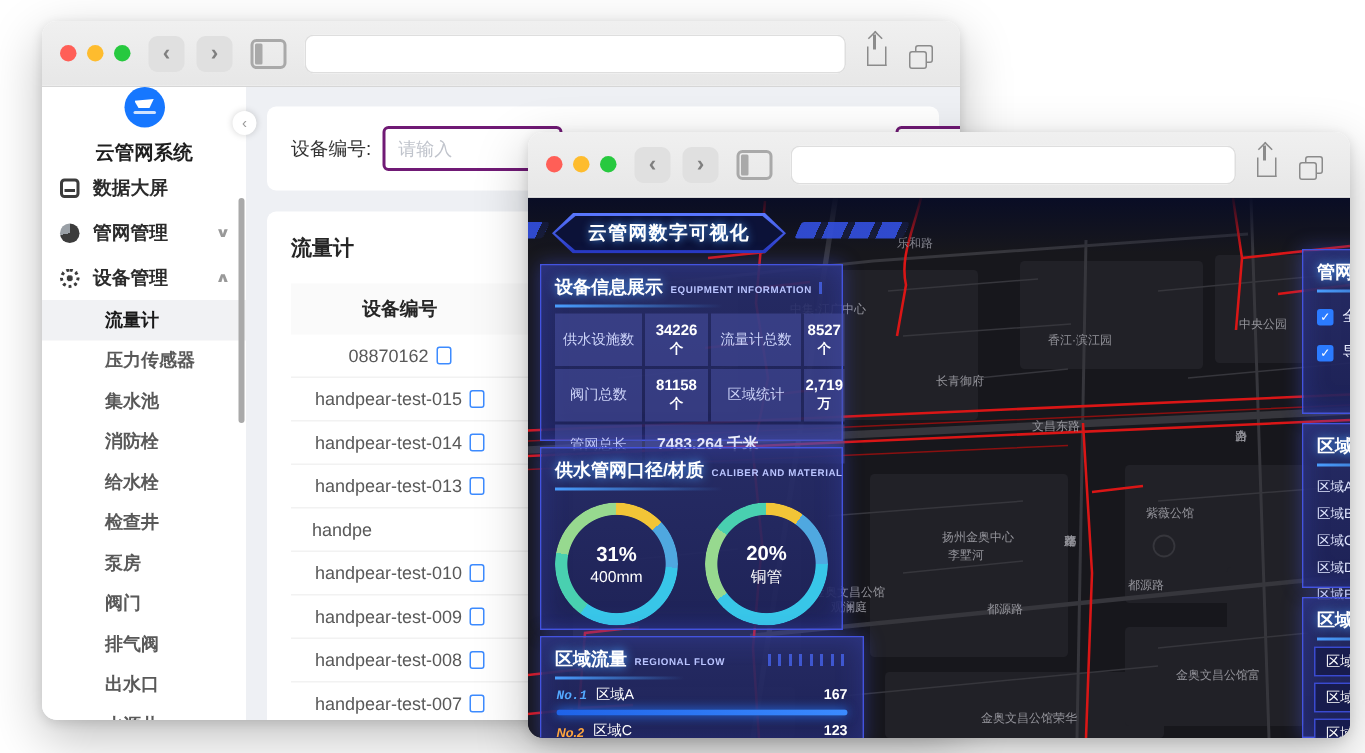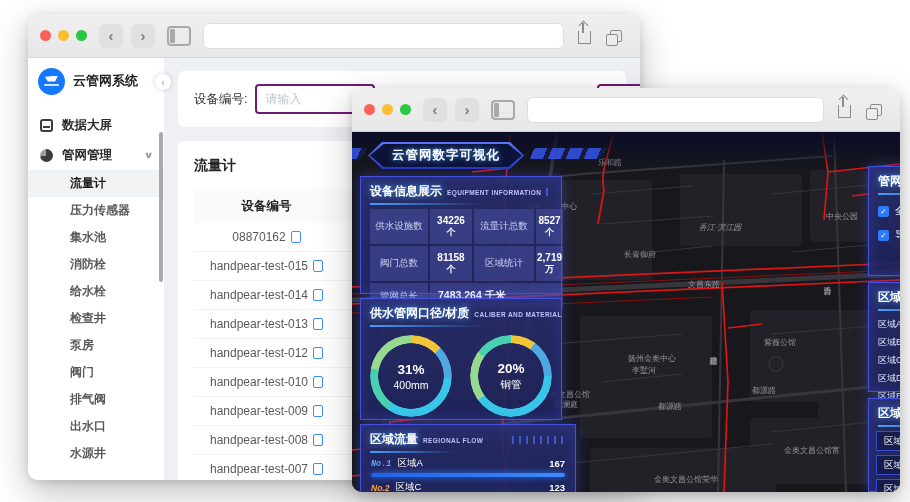--- a/index.html
+++ b/index.html
@@ -21,21 +21,21 @@
   .shareglyph::before{content:"";position:absolute;left:3.6px;top:-8px;width:1.6px;height:10px;background:#8b8b8b;}
   .shareglyph::after{content:"";position:absolute;left:1.4px;top:-9px;width:6px;height:6px;
     border-top:1.6px solid #8b8b8b;border-left:1.6px solid #8b8b8b;transform:rotate(45deg);}
   .copyglyph{width:10px;height:10px;border:1.6px solid #8b8b8b;border-radius:2px;position:relative;background:#ececec;}
   .copyglyph::before{content:"";position:absolute;left:-5px;top:3px;width:10px;height:10px;
     border:1.6px solid #8b8b8b;border-radius:2px;background:#ececec;}
   
   #backwin{left:28px;top:14px;width:612px;height:466px;z-index:1;}
   .backbody{height:422px;display:flex;background:#eef0f4;border-radius:0 0 10px 10px;overflow:hidden;}
   .sidebar{width:136px;background:#fff;position:relative;flex:none;}
-  .sb-head{height:46px;display:flex;align-items:center;padding:0 10px;gap:8px;}
+  .sb-head{height:46px;display:flex;align-items:center;padding:0 10px;gap:8px;flex-direction:column;}
   .logo{width:27px;height:27px;border-radius:50%;background:#1677ff;position:relative;flex:none;}
   .logo::before{content:"";position:absolute;left:7px;top:8px;width:13px;height:6px;background:#fff;
     clip-path:polygon(0 20%,100% 0,78% 100%,22% 100%);}
   .logo::after{content:"";position:absolute;left:6px;top:16px;width:15px;height:2px;background:#cfe3ff;border-radius:1px;}
   .brand{font-size:13px;font-weight:bold;color:#1f1f1f;}
   .collapse{position:absolute;right:-7px;top:16px;width:16px;height:16px;border-radius:50%;background:#fff;
     box-shadow:0 0 5px rgba(0,0,0,.18);color:#9a9a9a;font-size:10px;display:flex;align-items:center;justify-content:center;z-index:3;}
   .menu{padding-top:6px;font-weight:bold;}
   .menu-item{height:30px;display:flex;align-items:center;padding:0 12px;gap:9px;font-size:12.5px;color:#2b2b2b;}
   .mi-icon{width:13px;height:13px;flex:none;}
@@ -146,20 +146,25 @@
       <div class="menu">
         <div class="menu-item">
           <span class="mi-icon ic-screen"></span>
           <span>数据大屏</span>
         </div>
         <div class="menu-item">
           <span class="mi-icon ic-pie"></span>
           <span>管网管理</span>
           <span class="chev">∨</span>
         </div>
+        <div class="menu-item">
+          <span class="mi-icon ic-gear"></span>
+          <span>设备管理</span>
+          <span class="chev">∧</span>
+        </div>
         <div id="sb-sub">
             <div class="submenu-item active">流量计</div>
             <div class="submenu-item">压力传感器</div>
             <div class="submenu-item">集水池</div>
             <div class="submenu-item">消防栓</div>
             <div class="submenu-item">给水栓</div>
             <div class="submenu-item">检查井</div>
             <div class="submenu-item">泵房</div>
             <div class="submenu-item">阀门</div>
             <div class="submenu-item">排气阀</div>
@@ -205,24 +210,20 @@
               <span class="c2">handpe</span>
             </div>
             <div class="trow">
               <span class="c1">
                 <span style="color: rgb(89, 89, 89);">handpear-test-013</span>
                 <span class="copy-ic"></span>
               </span>
               <span class="c2">handpe</span>
             </div>
             <div class="trow">
-              <span class="c1">
-                <span style="color: rgb(89, 89, 89);">handpear-test-012</span>
-                <span class="copy-ic"></span>
-              </span>
               <span class="c2">handpe</span>
             </div>
             <div class="trow">
               <span class="c1">
                 <span style="color: rgb(89, 89, 89);">handpear-test-010</span>
                 <span class="copy-ic"></span>
               </span>
               <span class="c2">handpe</span>
             </div>
             <div class="trow">
@@ -310,21 +311,21 @@
         <path d="M158,36 L120,40 M154,60 L188,56 M152,96 L118,100 M156,132 L190,128"></path>
         <path d="M262,0 C256,24 248,40 252,58 L246,92"></path>
         <path d="M470,0 L476,40 L472,88 M476,40 L548,32 M500,64 L548,58"></path>
         <path d="M370,150 L376,250 L372,360 M376,196 L410,192"></path>
         <path d="M0,318 L36,314 L38,290 L74,286 M36,314 L34,340 L70,338 M0,344 L30,341"></path>
       </g>
     </svg>
     <div id="map-labels">
         <span class="map-label" style="left: 258px; top: 30px;">乐和路</span>
         <span class="map-label" style="left: 200px; top: 74px;">中集·江广中心</span>
-        <span class="map-label" style="left: 368px; top: 95px; font-style: italic;">香江·滨江园</span>
+        <span class="map-label" style="left: 368px; top: 95px;">香江·滨江园</span>
         <span class="map-label" style="left: 490px; top: 84px;">中央公园</span>
         <span class="map-label" style="left: 288px; top: 122px; text-align: right;">长青御府</span>
         <span class="map-label" style="left: 352px; top: 152px;">文昌东路</span>
         <span class="map-label v" style="left: 474px; top: 148px;">合力路</span>
         <span class="map-label v" style="left: 360px; top: 218px;">建都路</span>
         <span class="map-label" style="left: 300px; top: 226px;">扬州金奥中心</span>
         <span class="map-label" style="left: 428px; top: 210px;">紫薇公馆</span>
         <span class="map-label" style="left: 248px; top: 238px; margin-left: 44px;">李墅河</span>
         <span class="map-label wrap" style="left: 214px; top: 268px; width: 54px;">金奥文昌公馆观澜庭</span>
         <span class="map-label" style="left: 318px; top: 274px;">都源路</span>

